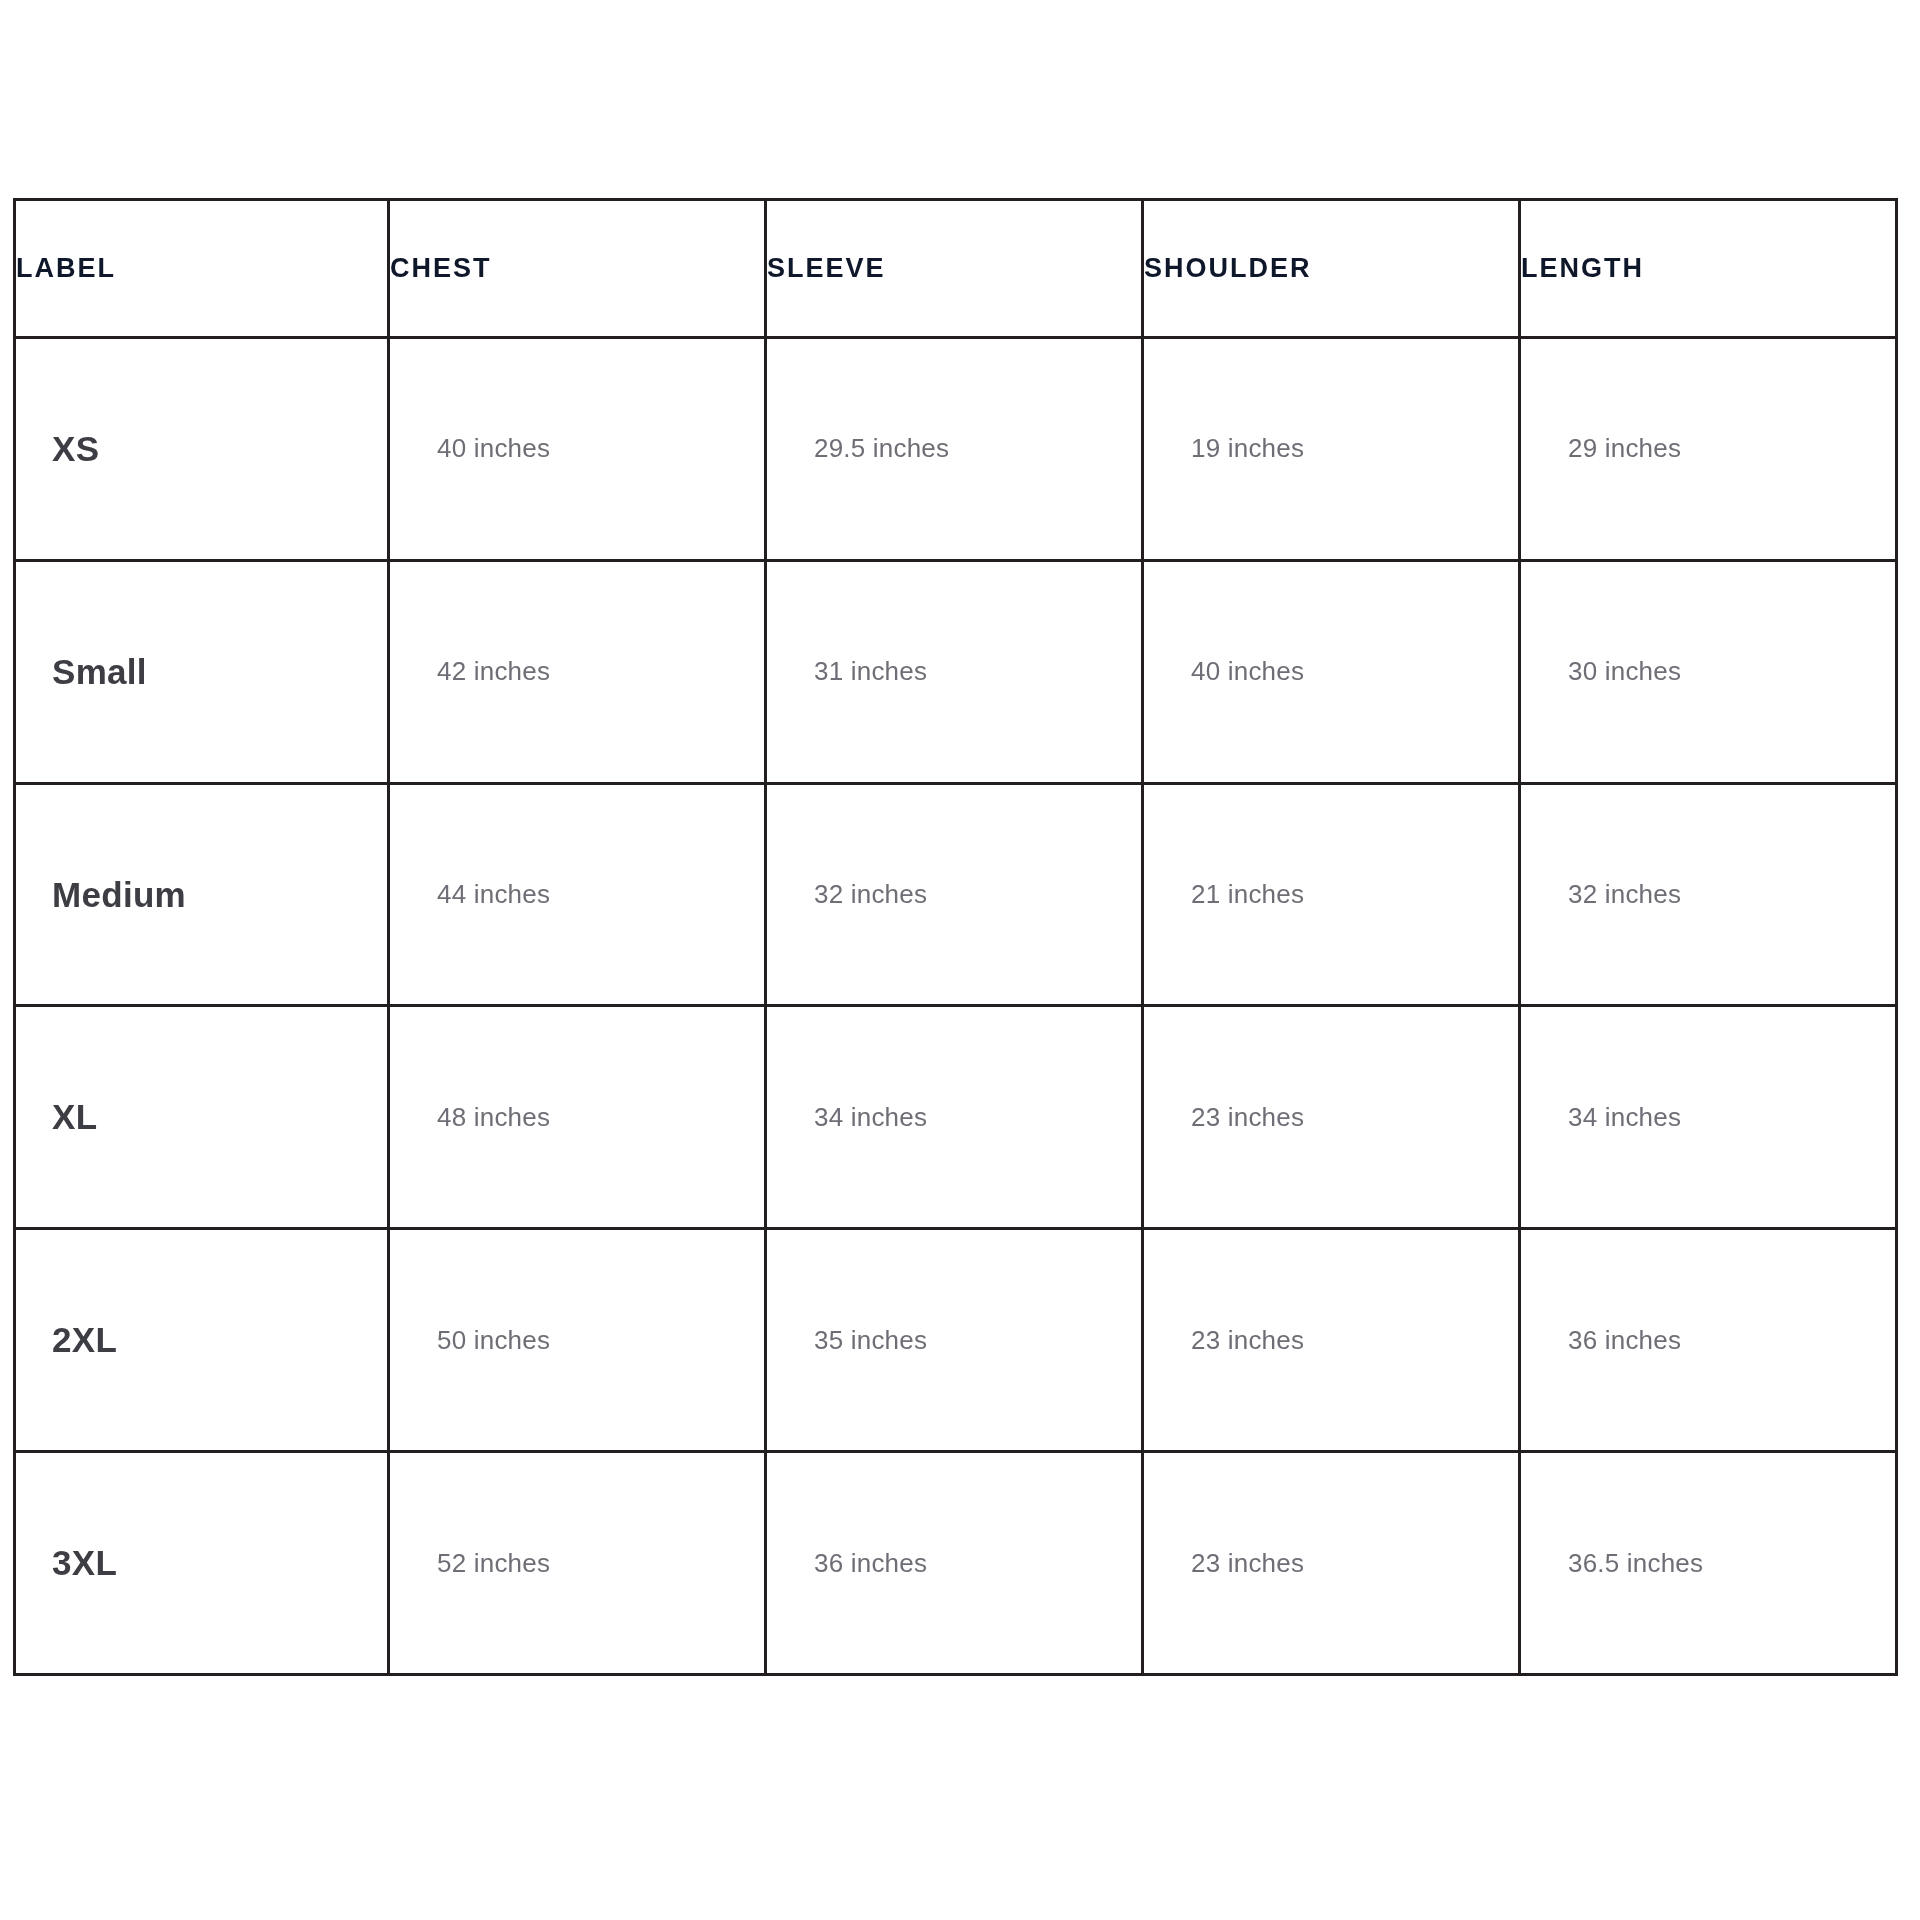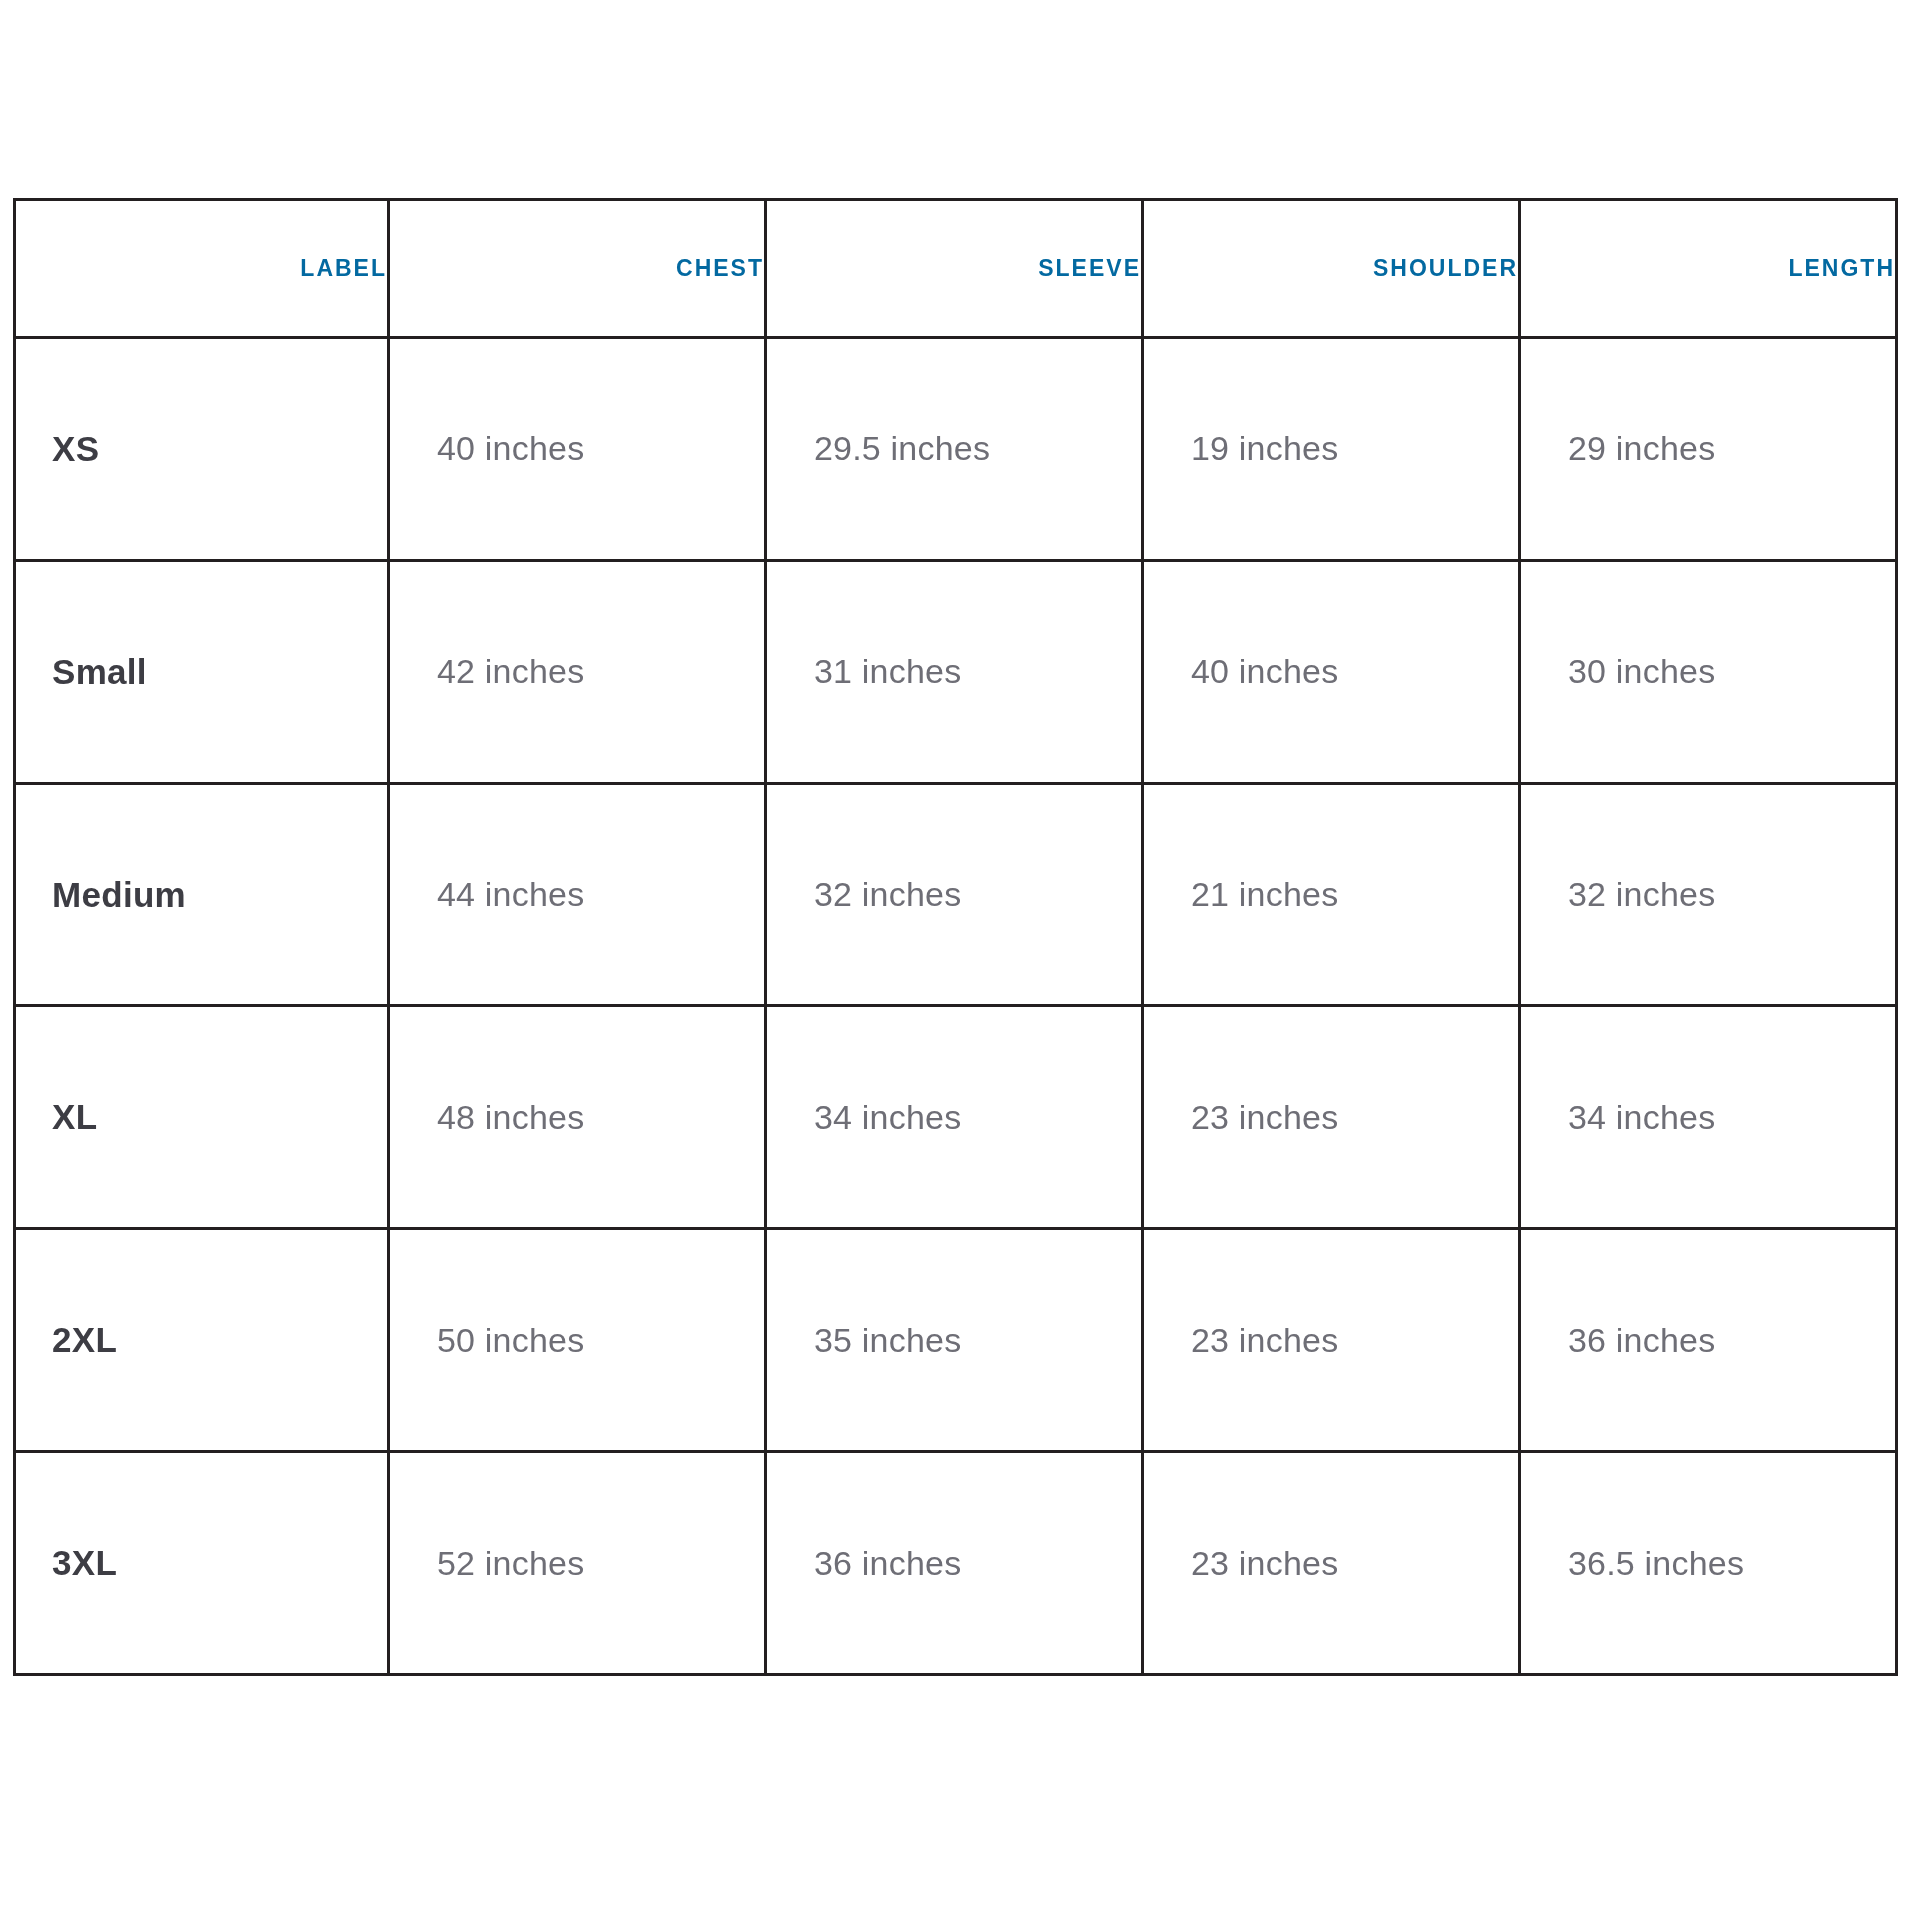--- a/index.html
+++ b/index.html
@@ -46,34 +46,34 @@
     box-sizing: border-box;
   }
 
   
   col.c-label  { width: 374px; }
   col.c-data   { width: 377px; }
 
   
   thead th {
     height: 138px;
-    text-align: right;
-    font-size: 23px;
+    text-align: left;
+    font-size: 27px;
     font-weight: 700;
     letter-spacing: 2.0px;
-    color: #0369a1;
+    color: #0f172a;
     text-transform: uppercase;
     padding: 0;
   }
 
   
   tbody tr { height: 167px; }
 
   tbody td {
-    font-size: 34px;
+    font-size: 26px;
     color: #6e6e76;
     font-weight: 400;
     letter-spacing: 0.2px;
     text-align: left;
     padding-left: 47px;
     padding-right: 10px;
   }
 
   tbody td.label-cell {
     font-weight: 700;

